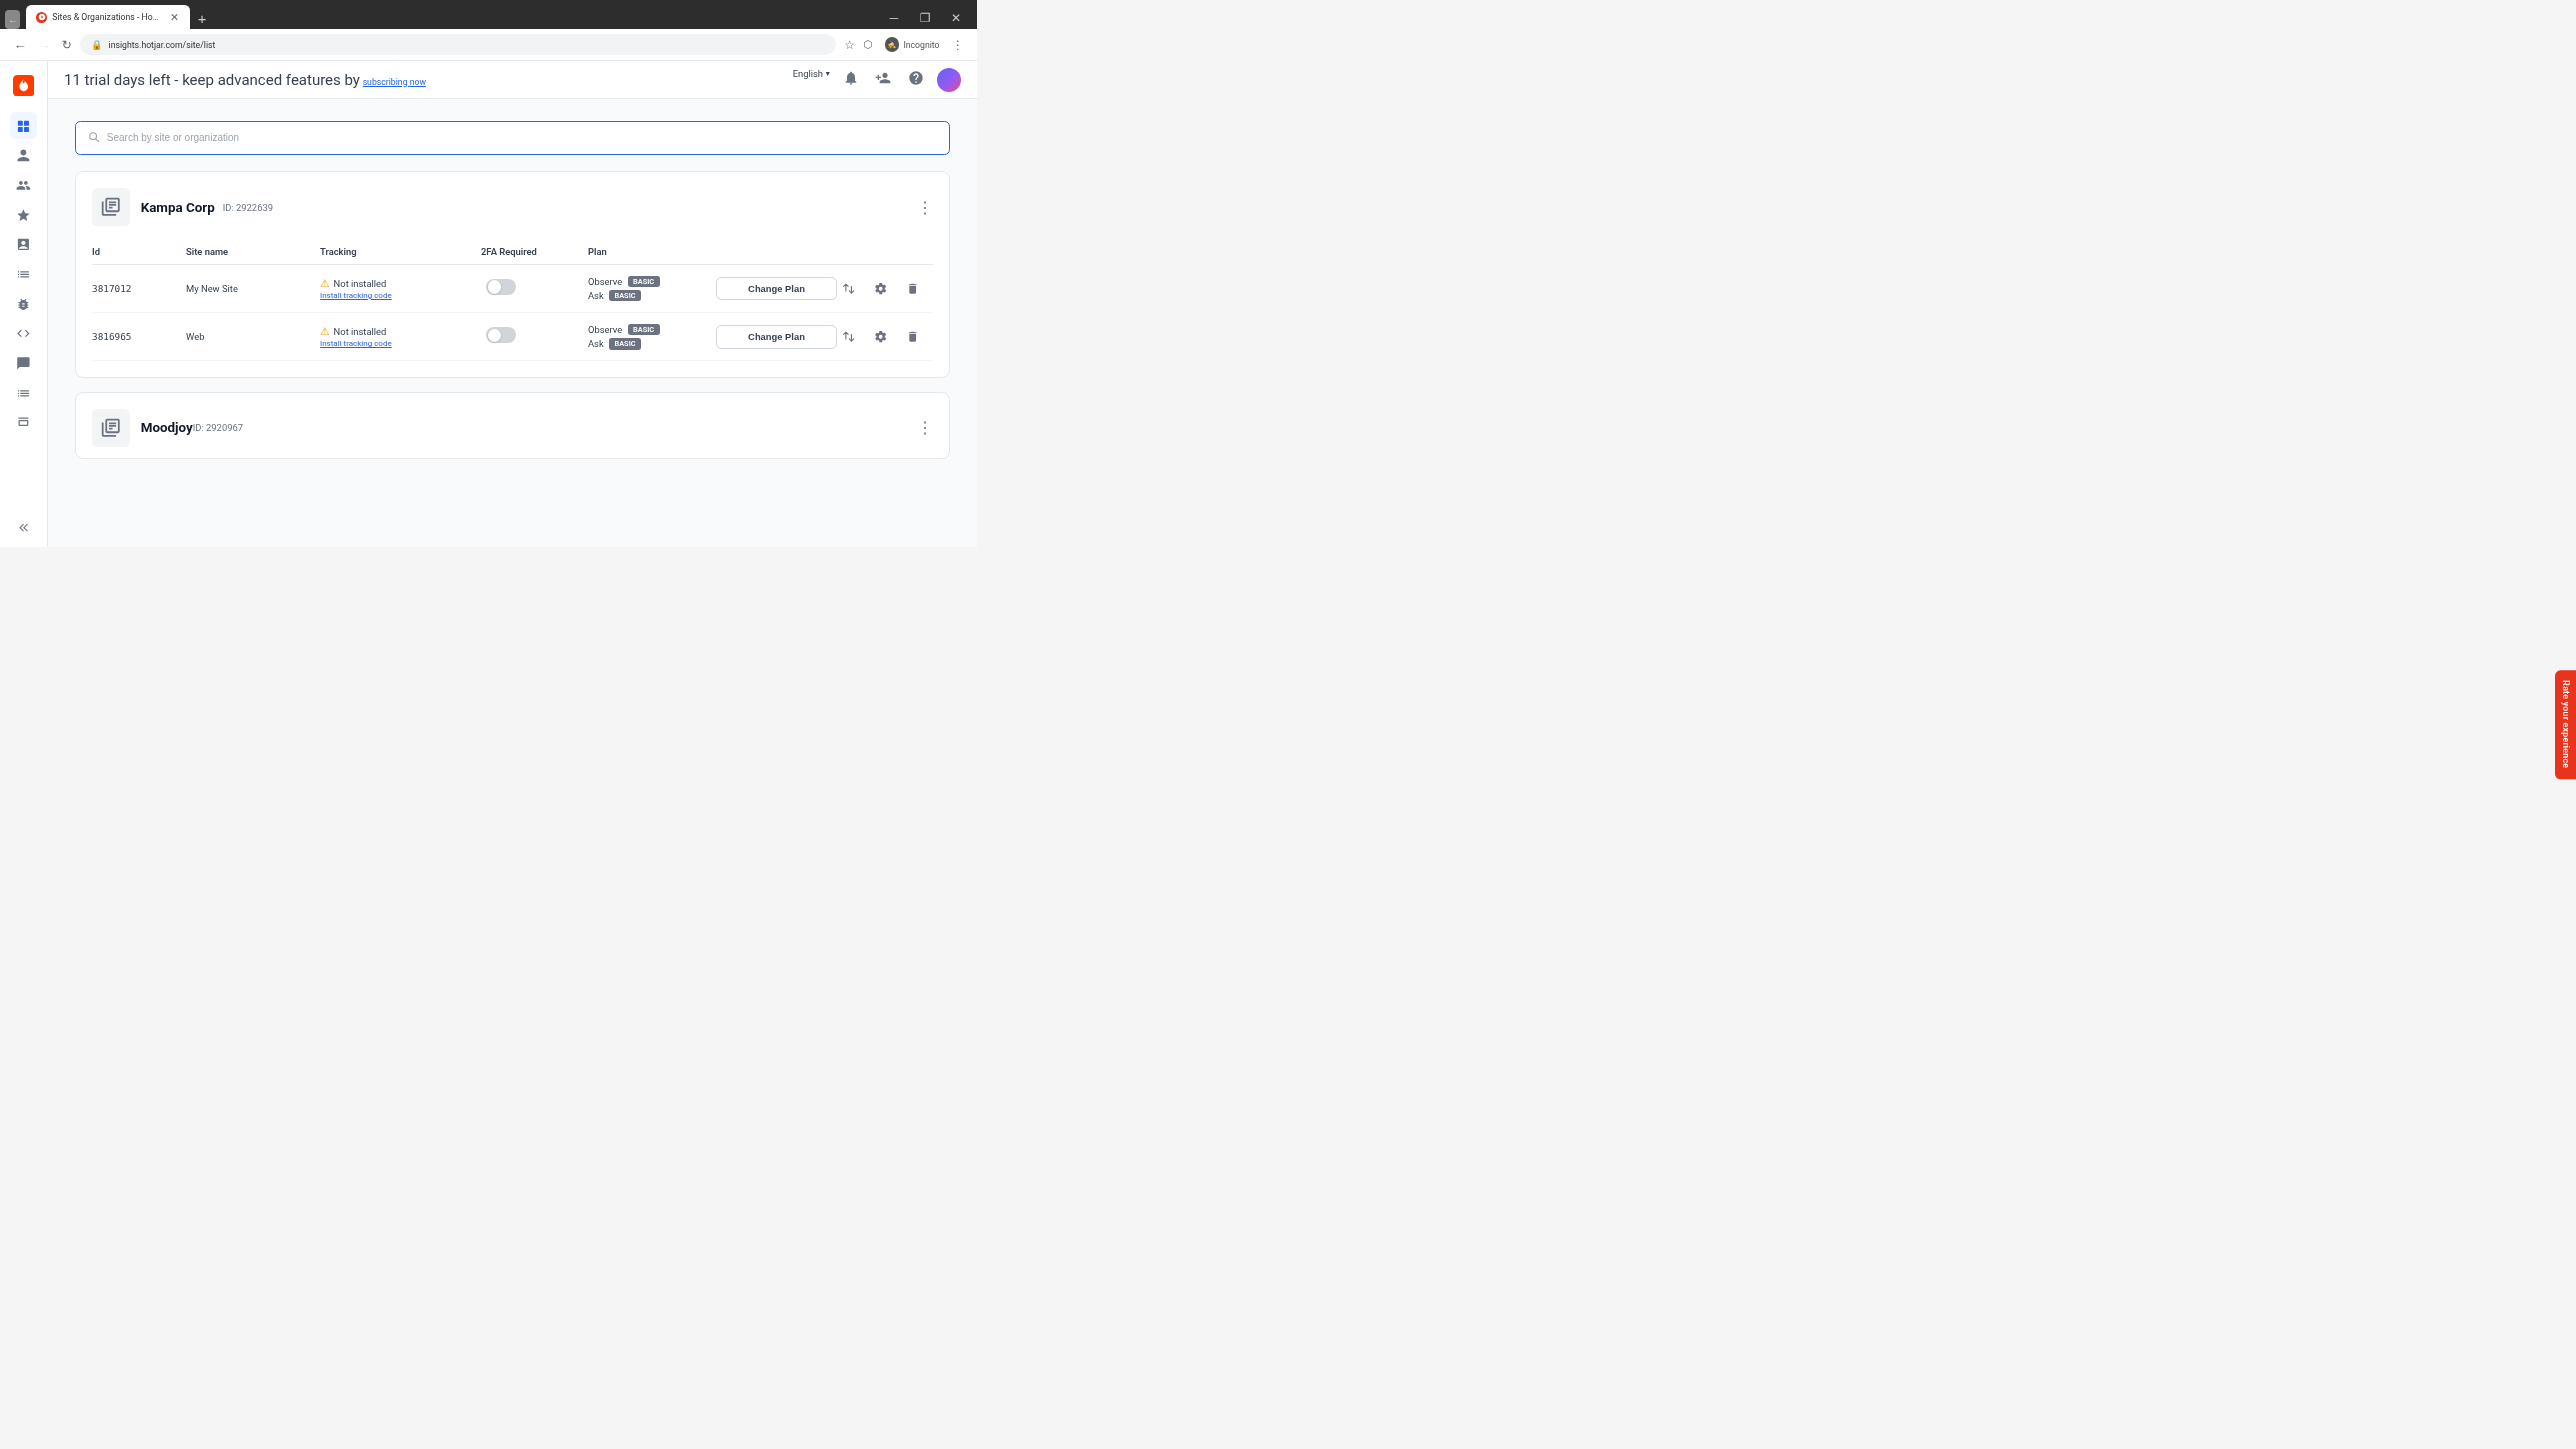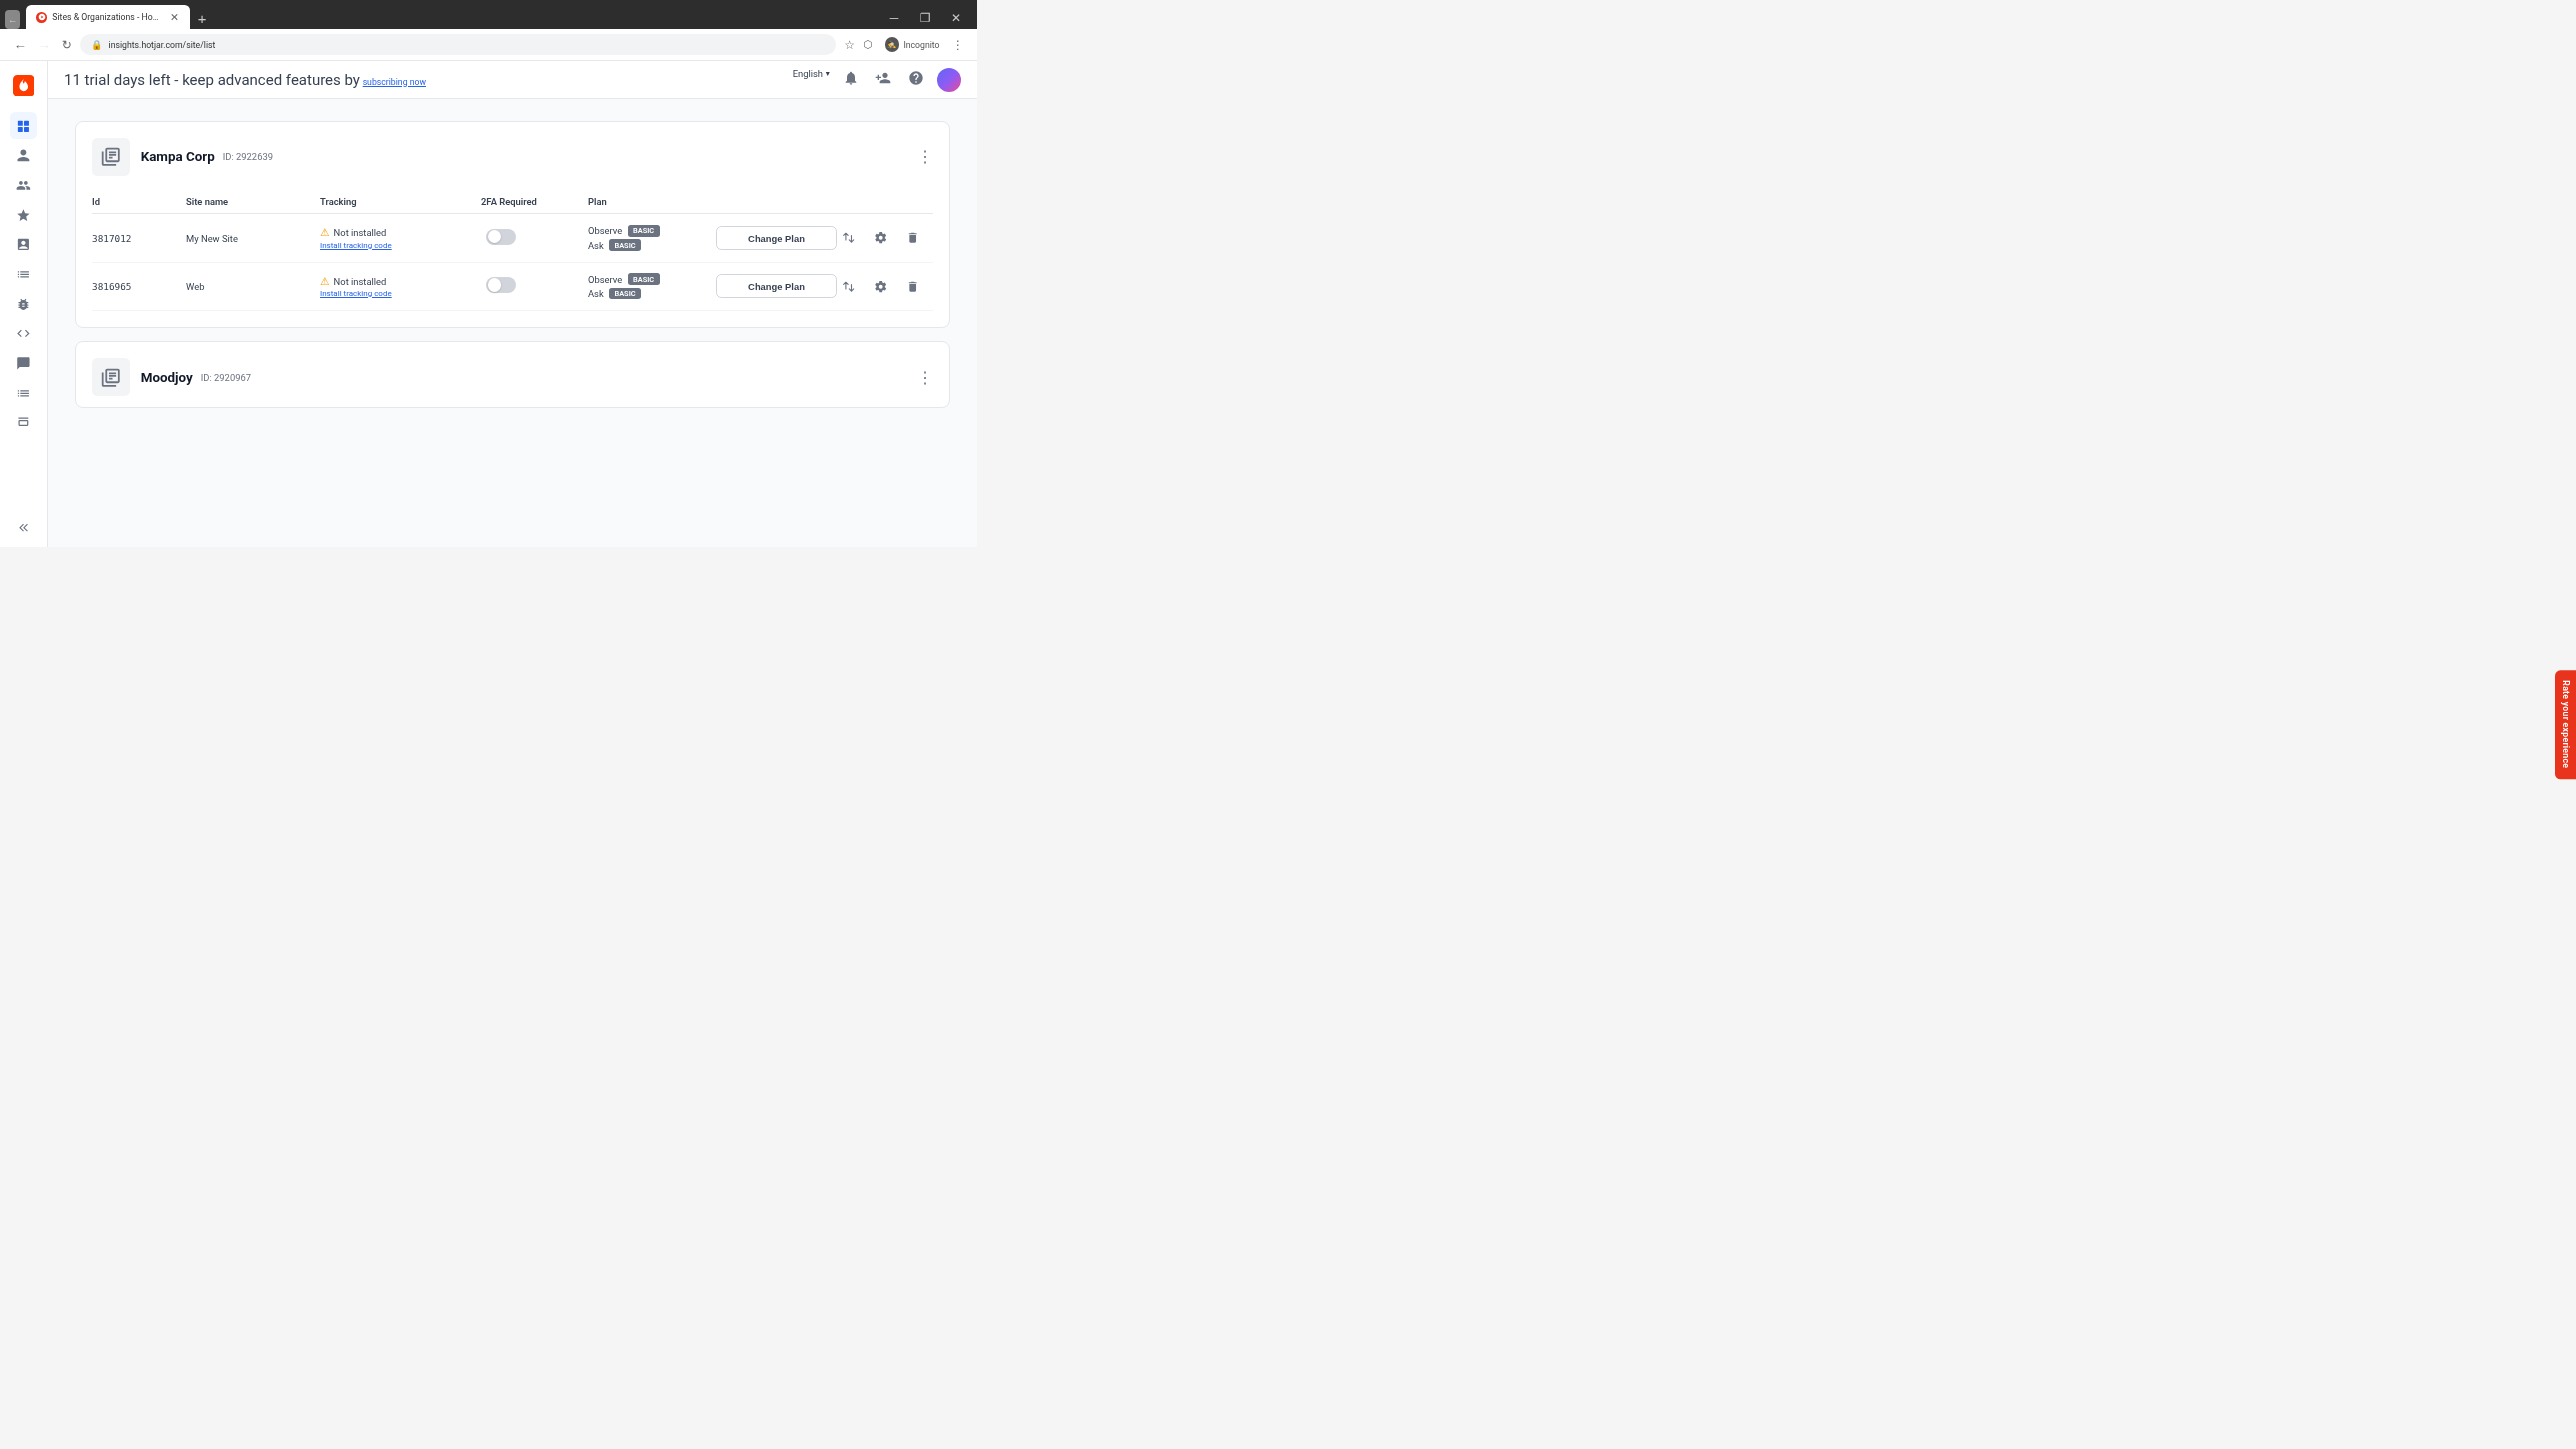--- a/index.html
+++ b/index.html
@@ -263,20 +263,28 @@
             <path d="M12 2C6.48 2 2 6.48 2 12s4.48 10 10 10 10-4.48 10-10S17.52 2 12 2zm1 17h-2v-2h2v2zm2.07-7.75l-.9.92C13.45 12.9 13 13.5 13 15h-2v-.5c0-1.1.45-2.1 1.17-2.83l1.24-1.26c.37-.36.59-.86.59-1.41 0-1.1-.9-2-2-2s-2 .9-2 2H8c0-2.21 1.79-4 4-4s4 1.79 4 4c0 .88-.36 1.68-.93 2.25z"></path>
           </svg>
         </div>
         <div class="avatar" style="width:24px; height:24px; border-radius:50%; background:linear-gradient(135deg, #6366f1, #8b5cf6, #ec4899); cursor:pointer;"></div>
       </div>
     </div>
 
     <div class="page" style="padding:21.5px 27px;">
 
 
+      <div class="search-bar" style="background:white; border:1.3px solid #2563eb; border-radius:5.4px; padding:8px 10.7px; display:flex; align-items:center; gap:6.7px; margin-bottom:16px;">
+        <span style="color:#9ca3af; font-size:12px;">
+          <svg width="13.4" height="13.4" viewBox="0 0 24 24" fill="#9ca3af">
+            <path d="M21 21l-4.35-4.35M17 11A6 6 0 1 1 5 11a6 6 0 0 1 12 0z" stroke="#9ca3af" stroke-width="2" fill="none" stroke-linecap="round"></path>
+          </svg>
+        </span>
+        <input type="text" class="search-input" style="border: none; outline: none; font-size: 10px; color: rgb(55, 65, 81); flex: 1 1 0%; background: transparent;" placeholder="Search by site or organization">
+      </div>
 
       <div class="org-card" style="background:white; border-radius:8px; border:0.7px solid #e5e7eb; margin-bottom:13.4px; padding:16px;">
 
 
         <div class="org-header" style="display:flex; align-items:center; margin-bottom:13.4px;">
           <div class="org-icon" style="width:38px; height:38px; background:#f3f4f6; border-radius:5.4px; display:flex; align-items:center; justify-content:center; margin-right:10.7px;">
             <svg width="21.5" height="21.5" viewBox="0 0 24 24" fill="#6b7280">
               <path d="M4 6H2v14c0 1.1.9 2 2 2h14v-2H4V6zm16-4H8c-1.1 0-2 .9-2 2v12c0 1.1.9 2 2 2h12c1.1 0 2-.9 2-2V4c0-1.1-.9-2-2-2zm0 14H8V4h12v12zM10 9h8v2h-8zm0 3h4v2h-4zm0-6h8v2h-8z"></path>
             </svg>
           </div>
@@ -389,21 +397,21 @@
       </div>
 
       <div class="org-card" style="background:white; border-radius:8px; border:0.7px solid #e5e7eb; margin-bottom:13.4px; padding:16px; overflow:hidden; max-height:67px; position:relative;">
         <div class="org-header" style="display:flex; align-items:center;">
           <div class="org-icon" style="width:38px; height:38px; background:#f3f4f6; border-radius:5.4px; display:flex; align-items:center; justify-content:center; margin-right:10.7px;">
             <svg width="21.5" height="21.5" viewBox="0 0 24 24" fill="#6b7280">
               <path d="M4 6H2v14c0 1.1.9 2 2 2h14v-2H4V6zm16-4H8c-1.1 0-2 .9-2 2v12c0 1.1.9 2 2 2h12c1.1 0 2-.9 2-2V4c0-1.1-.9-2-2-2zm0 14H8V4h12v12zM10 9h8v2h-8zm0 3h4v2h-4zm0-6h8v2h-8z"></path>
             </svg>
           </div>
           <div>
-            <div style="display:flex; align-items:center; gap:8px;">
+            <div style="display:flex; align-items:center; gap:0;">
               <span class="org-name" style="font-size:13.4px; font-weight:700; color:#111827;">Moodjoy</span>
               <span class="org-id" style="font-size:9.4px; color:#6b7280;">ID: <span>2920967</span></span>
             </div>
           </div>
           <div class="org-more" style="margin-left:auto; color:#6b7280; font-size:16px; cursor:pointer;">⋮</div>
         </div>
       </div>
 
     </div>
   </div>

